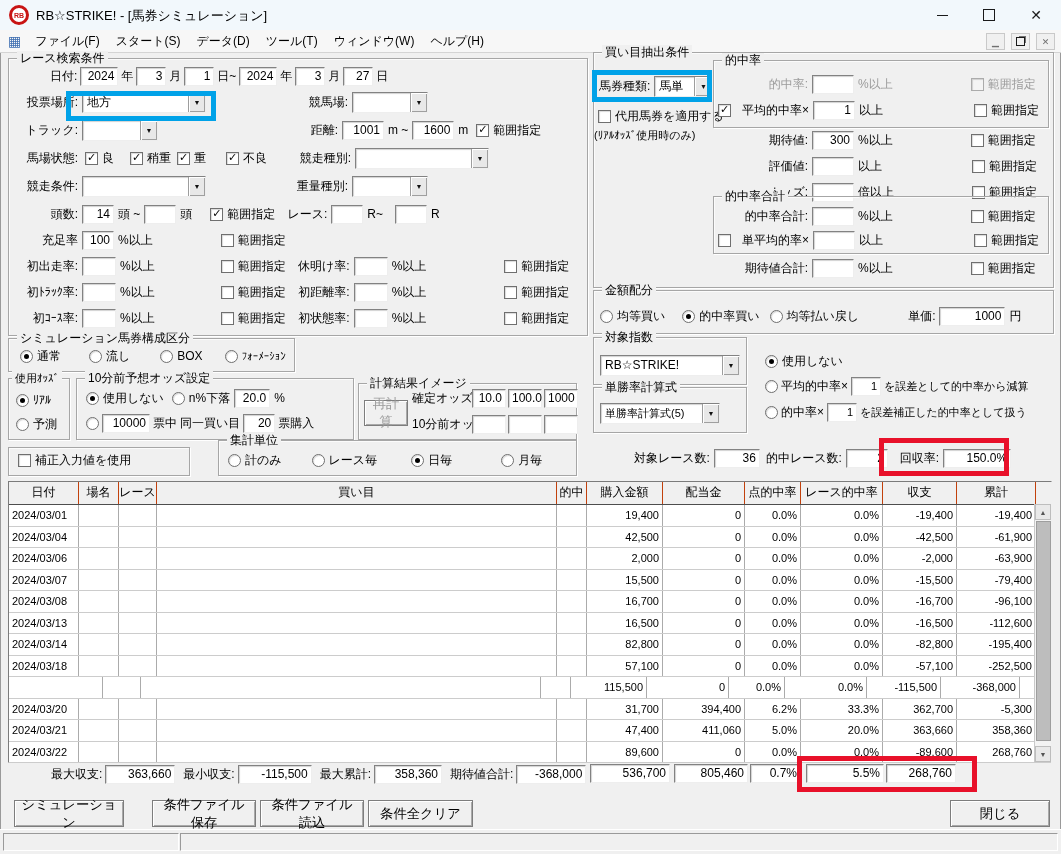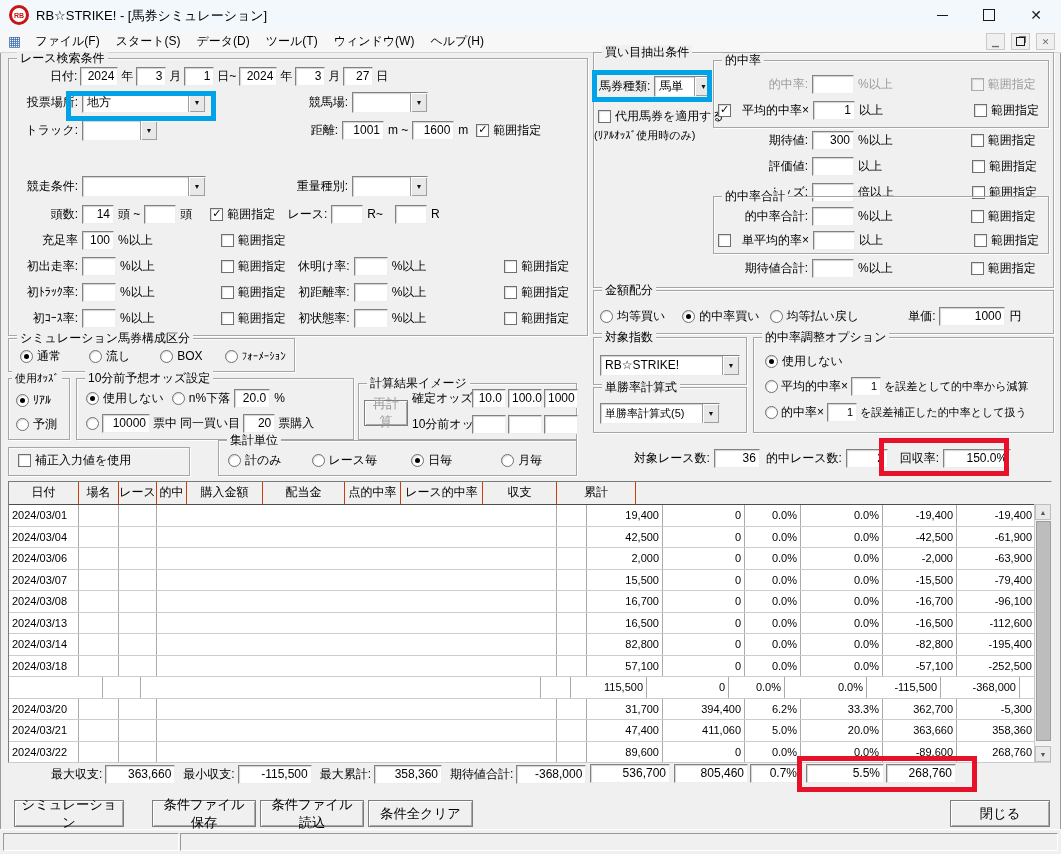--- a/index.html
+++ b/index.html
@@ -145,20 +145,36 @@
       <span class="dbtn">▼</span>
     </span>
     <span class="lbl-r" style="width:34px;margin-left:142px;">距離:</span>
     <span class="ed r" style="width:34px;text-align:right;">1001</span>
     <span>m ~</span>
     <span class="ed r" style="width:34px;">1600</span>
     <span>m</span>
     <span class="cb on" style="margin-left:4px;"></span>
     <span>範囲指定</span>
   </div>
+  <div class="row" style="left:16px;top:148px;">
+    <span class="lbl-r" style="width:62px;">馬場状態:</span>
+    <span class="cb on" style="margin-left:3px;"></span>
+    <span>良</span>
+    <span class="cb on" style="margin-left:12px;"></span>
+    <span>稍重</span>
+    <span class="cb on" style="margin-left:2px;"></span>
+    <span>重</span>
+    <span class="cb on" style="margin-left:16px;"></span>
+    <span>不良</span>
+    <span class="lbl-r" style="width:54px;margin-left:26px;">競走種別:</span>
+    <span class="dd" style="width:132px;">
+      <span class="val"></span>
+      <span class="dbtn">▼</span>
+    </span>
+  </div>
   <div class="row" style="left:16px;top:176px;">
     <span class="lbl-r" style="width:62px;">競走条件:</span>
     <span class="dd" style="width:122px;">
       <span class="val"></span>
       <span class="dbtn">▼</span>
     </span>
     <span class="lbl-r" style="width:54px;margin-left:84px;">重量種別:</span>
     <span class="dd" style="width:74px;">
       <span class="val"></span>
       <span class="dbtn">▼</span>
@@ -416,23 +432,20 @@
   <div class="grp" style="left:593px;top:387px;width:152px;height:44px;">
     <span class="leg">単勝率計算式</span>
   </div>
   <div class="row" style="left:600px;top:403px;">
     <span class="dd" style="width:118px;">
       <span class="val f11">単勝率計算式(5)</span>
       <span class="dbtn">▼</span>
     </span>
   </div>
 
-  <div class="grp" style="left:753px;top:337px;width:299px;height:94px;">
-    <span class="leg">的中率調整オプション</span>
-  </div>
   <div class="row" style="left:765px;top:351px;">
     <span class="rb on"></span>
     <span>使用しない</span>
   </div>
   <div class="row f11" style="left:765px;top:376px;gap:3px;">
     <span class="rb"></span>
     <span style="font-size:12px;">平均的中率×</span>
     <span class="ed r" style="width:22px;">1</span>
     <span>を誤差として的中率から減算</span>
   </div>
@@ -450,20 +463,21 @@
     <span class="ed r" style="width:34px;">2</span>
     <span style="margin-left:8px;">回収率:</span>
     <span class="ed r" style="width:60px;">150.0%</span>
   </div>
 
   <div class="tblframe">
     <div class="thead" id="thead">
         <div class="th" style="width: 70px;">日付</div>
         <div class="th" style="width: 40px;">場名</div>
         <div class="th" style="width: 38px;">レース</div>
+        <div class="th" style="width: 400px;">買い目</div>
         <div class="th" style="width: 30px;">的中</div>
         <div class="th" style="width: 76px;">購入金額</div>
         <div class="th" style="width: 82px;">配当金</div>
         <div class="th" style="width: 56px;">点的中率</div>
         <div class="th" style="width: 82px;">レース的中率</div>
         <div class="th" style="width: 74px;">収支</div>
         <div class="th" style="width: 79px;">累計</div>
       </div>
     <div class="tbody" id="tbody">
         <div class="tr">

